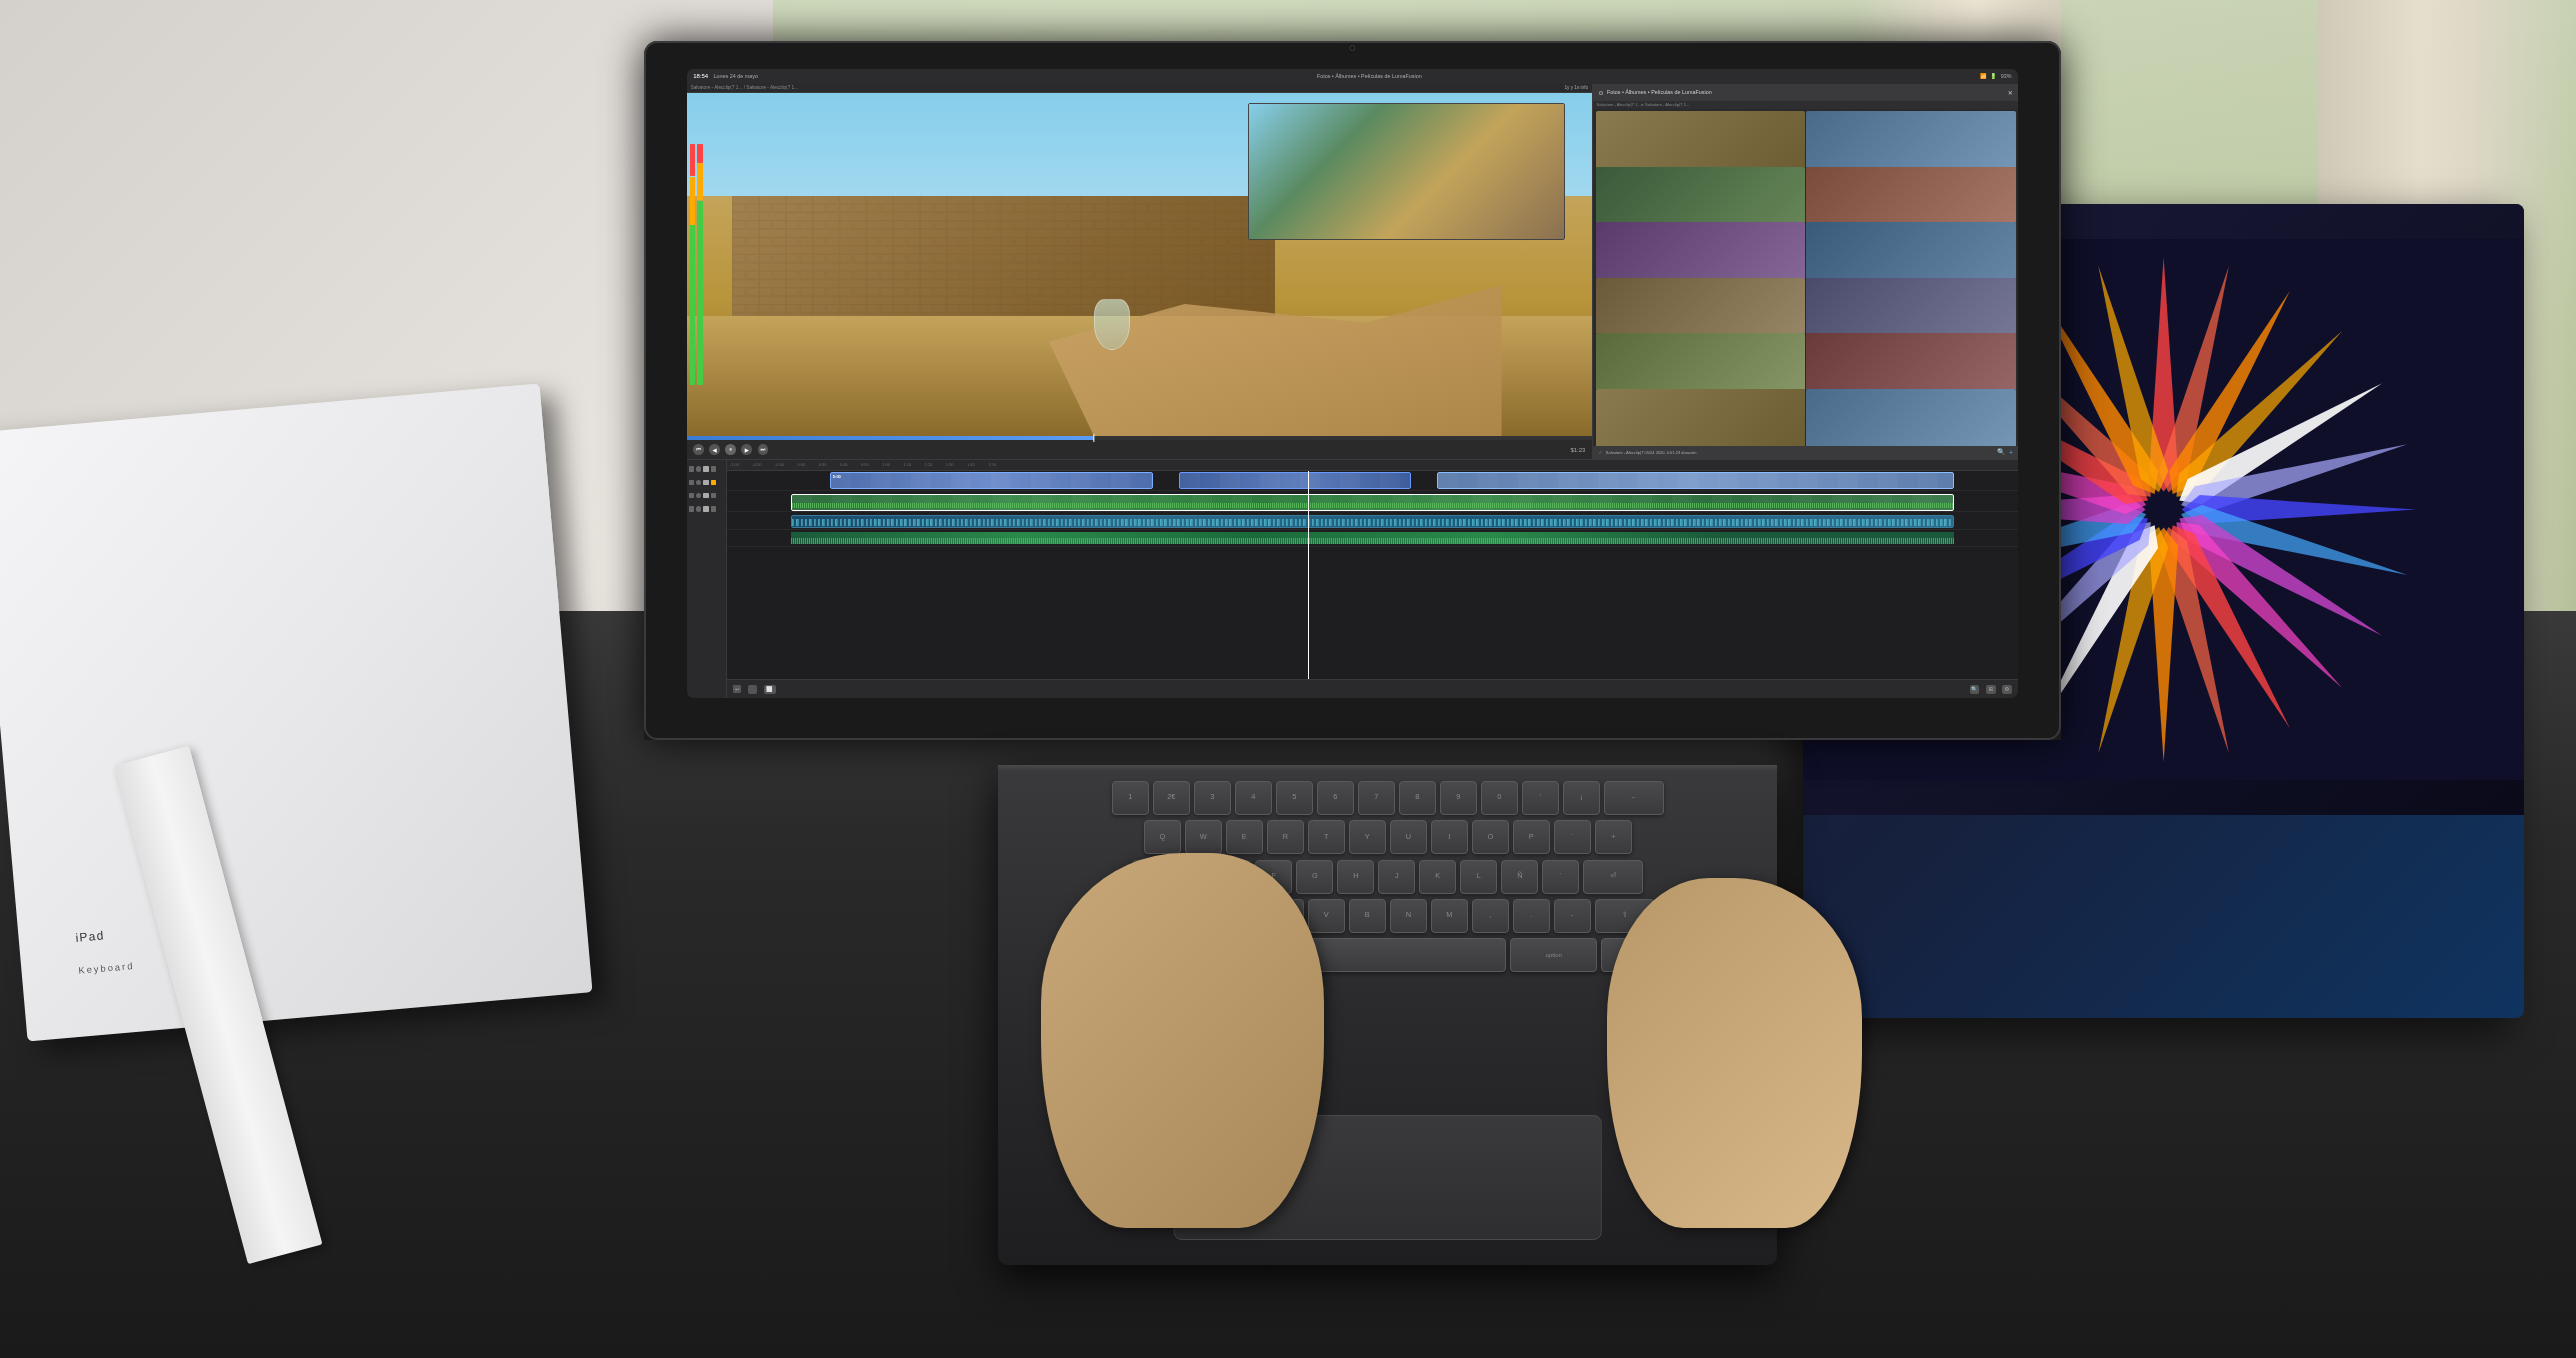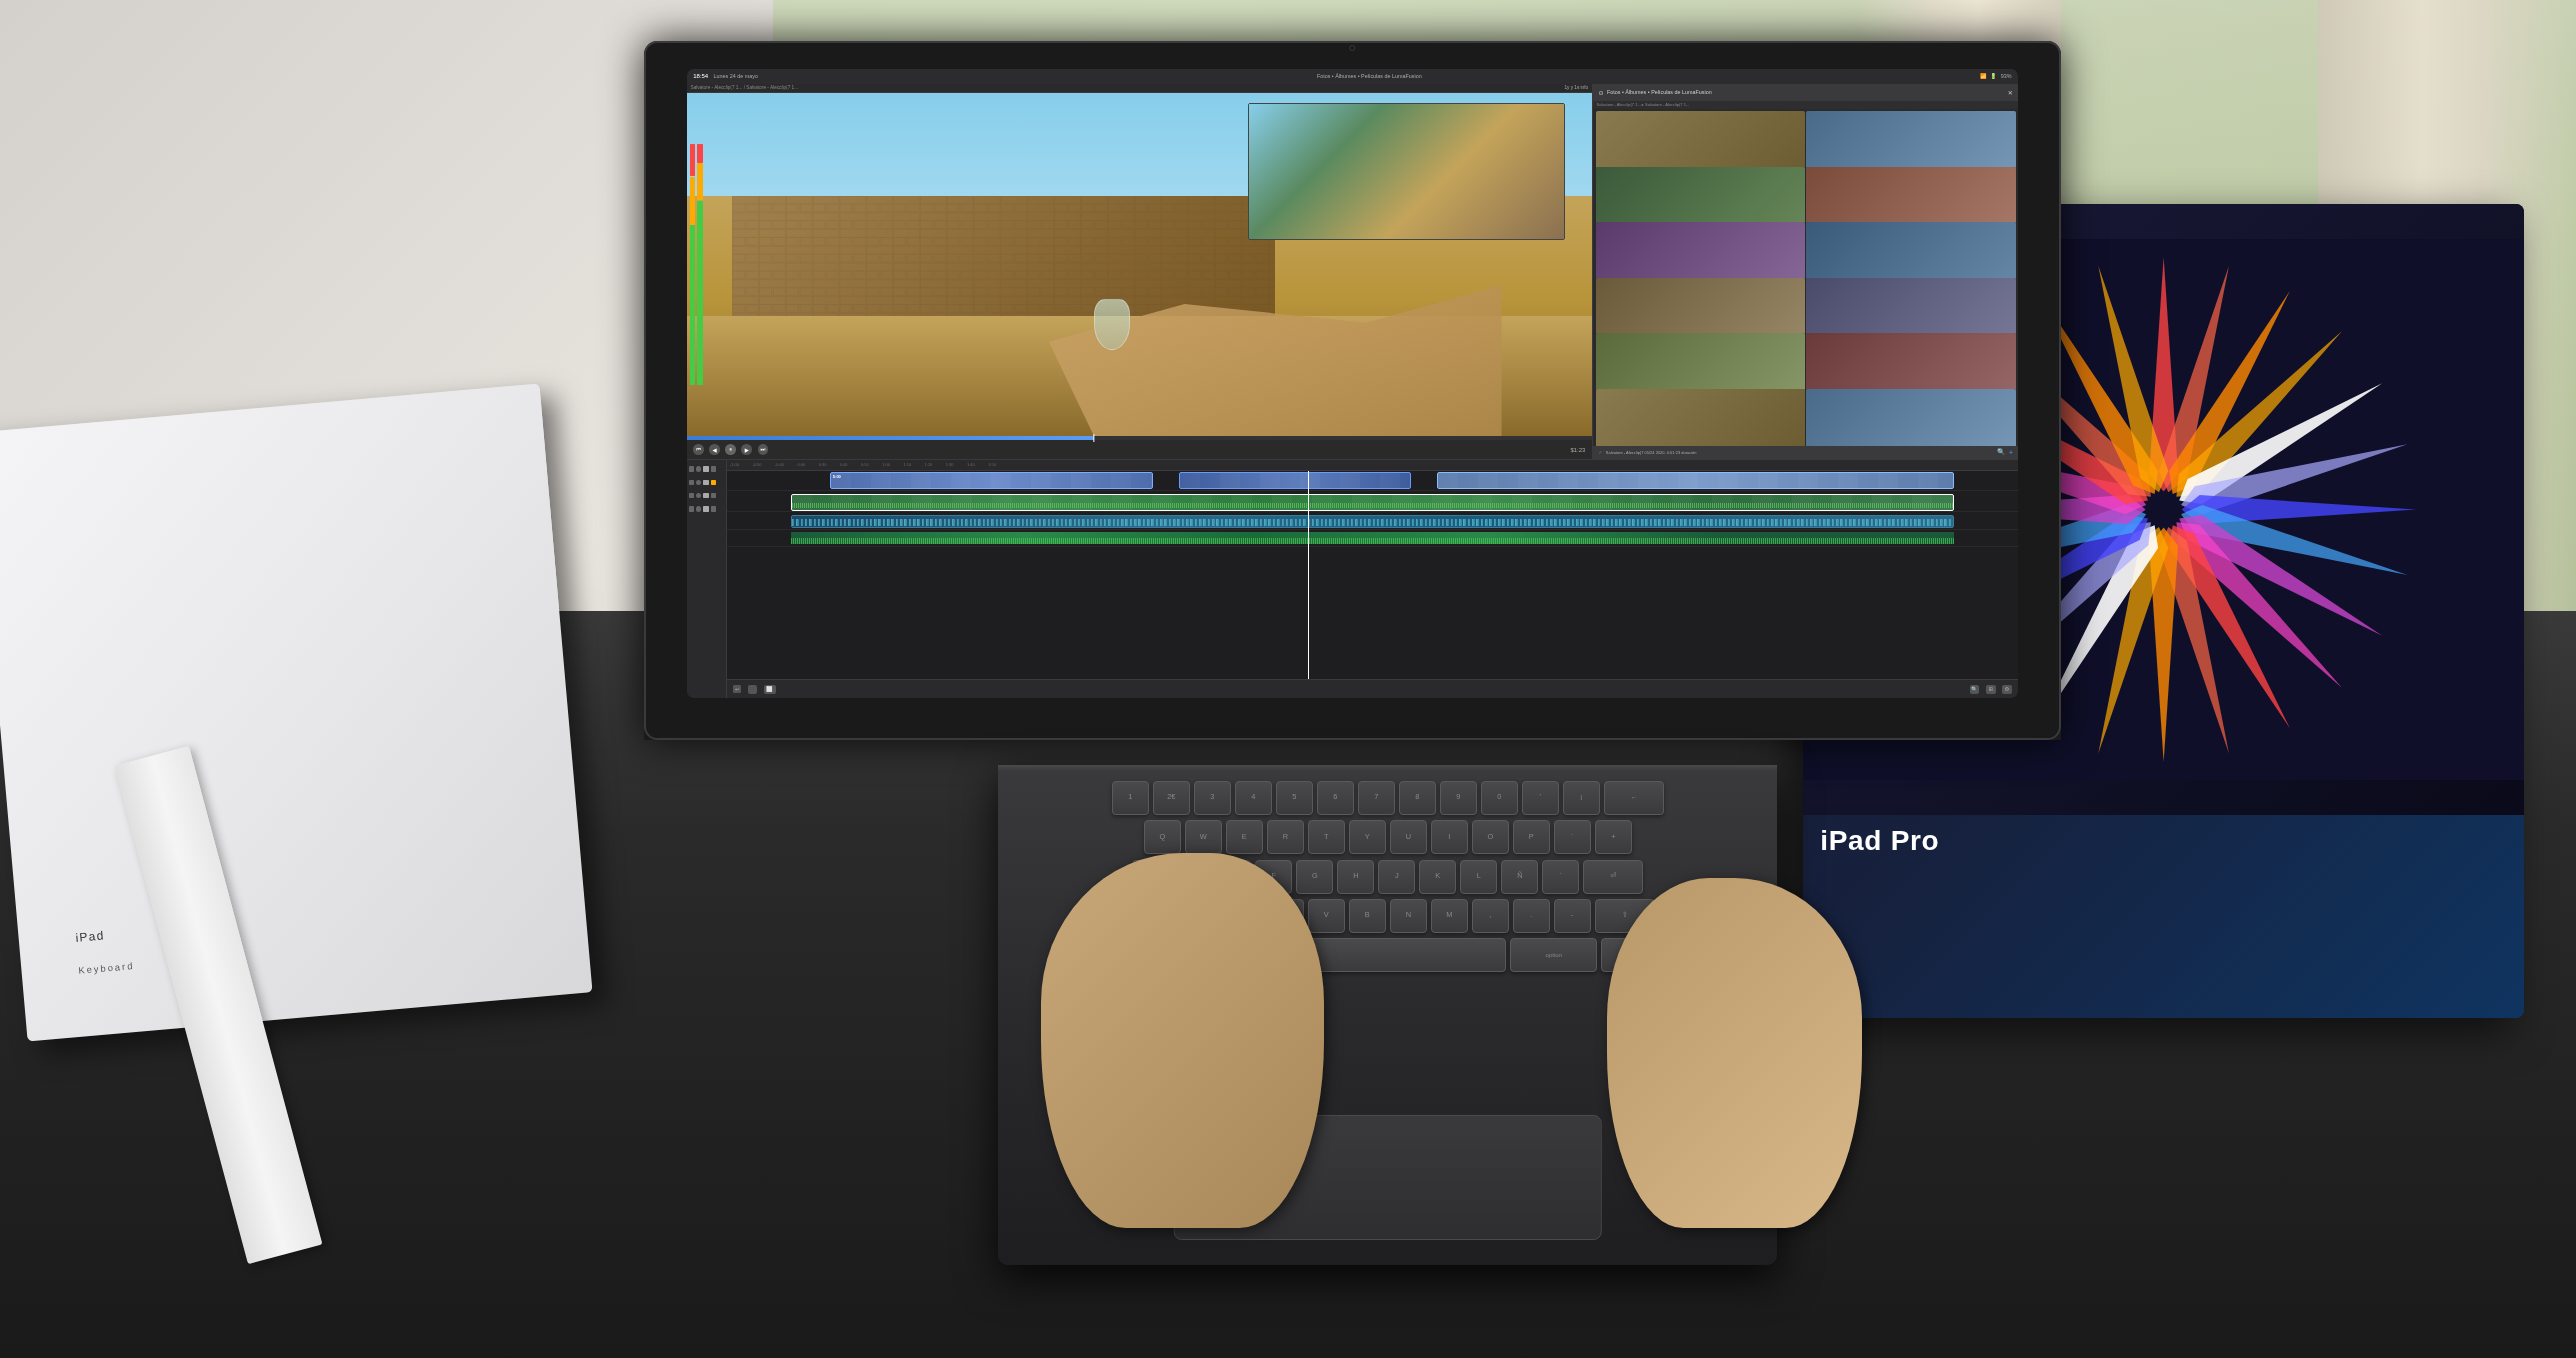--- a/index.html
+++ b/index.html
@@ -760,21 +760,20 @@
           <polygon points="0,-140 8,-20 0,-10 -8,-20" fill="#44aaff" opacity="0.7" transform="rotate(255)"></polygon>
           <polygon points="0,-140 8,-20 0,-10 -8,-20" fill="#cc44cc" opacity="0.8" transform="rotate(270)"></polygon>
           <polygon points="0,-140 8,-20 0,-10 -8,-20" fill="#ff44cc" opacity="0.7" transform="rotate(285)"></polygon>
           <polygon points="0,-140 8,-20 0,-10 -8,-20" fill="#ff4444" opacity="0.8" transform="rotate(300)"></polygon>
           <polygon points="0,-140 8,-20 0,-10 -8,-20" fill="#ff6644" opacity="0.7" transform="rotate(315)"></polygon>
           <polygon points="0,-140 8,-20 0,-10 -8,-20" fill="#ff8800" opacity="0.8" transform="rotate(330)"></polygon>
           <polygon points="0,-140 8,-20 0,-10 -8,-20" fill="#ffaa00" opacity="0.7" transform="rotate(345)"></polygon>
         </g>
       </svg>
     </div>
-    <div class="ipad-box-right-label">iPad Pro</div>
   </div>
 
   <div class="ipad-device">
 
     <div class="ipad-screen-container">
       <div class="ipad-camera"></div>
 
       <div class="ipad-screen">
         <div class="lumafusion-ui">
 

